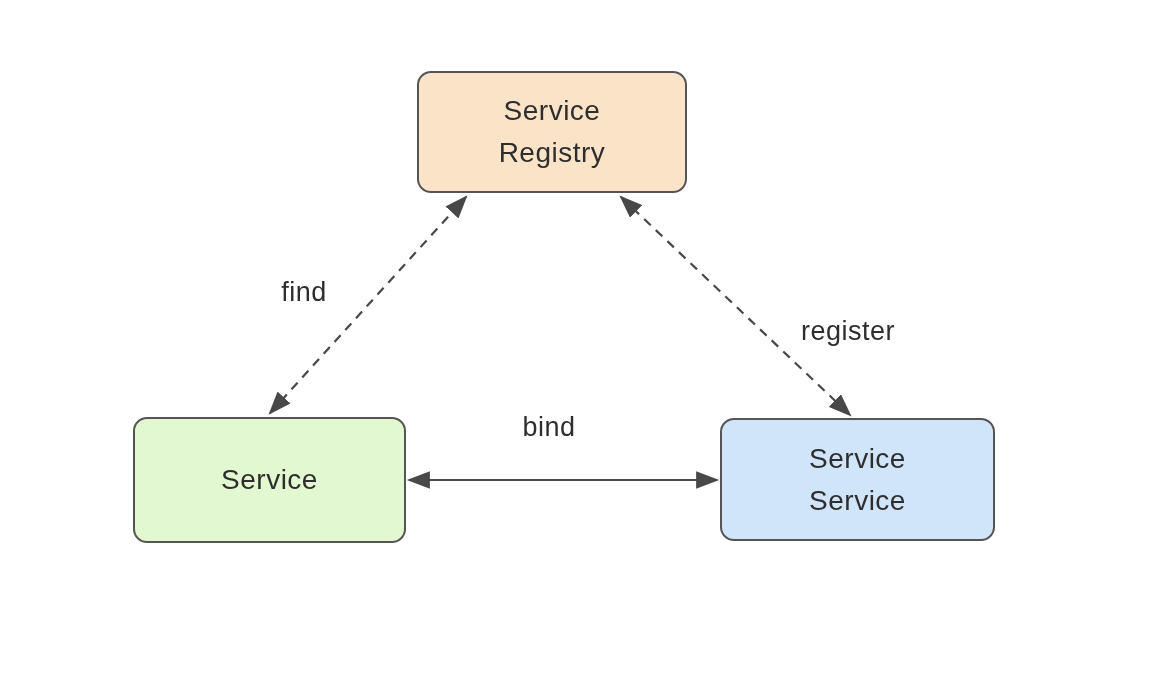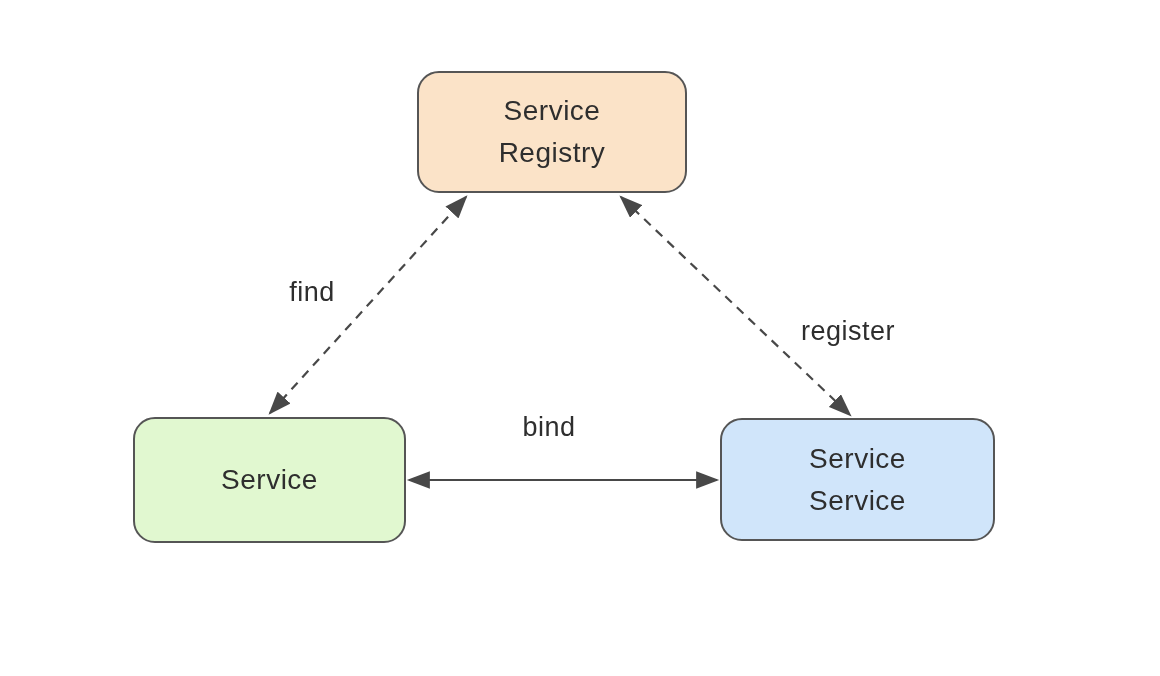--- a/index.html
+++ b/index.html
@@ -26,21 +26,21 @@
     stroke-width: 2.2;
     fill: none;
   }
   .edge-line.dashed {
     stroke-dasharray: 9 7;
   }
   .node {
     position: absolute;
     box-sizing: border-box;
     border: 2.5px solid #555555;
-    border-radius: 22px;
+    border-radius: 14px;
     display: flex;
     flex-direction: column;
     align-items: center;
     justify-content: center;
     text-align: center;
     font-size: 28px;
     line-height: 1.5;
     color: #2e2e2e;
     letter-spacing: 0.5px;
   }
@@ -48,21 +48,21 @@
   .node-requestor { left: 133px; top: 417px; width: 273px; height: 126px; }
   .node-provider  { left: 720px; top: 418px; width: 275px; height: 123px; }
   .edge-label {
     position: absolute;
     transform: translate(-50%, -50%);
     font-size: 27px;
     color: #2e2e2e;
     white-space: nowrap;
     letter-spacing: 0.5px;
   }
-  .label-find     { left: 312px; top: 292px; }
+  .label-find     { left: 304px; top: 292px; }
   .label-register { left: 848px; top: 292px; }
   .label-bind     { left: 549px; top: 427px; }
 </style>
 </head>
 <body>
 
 <div class="canvas">
 
   <svg class="edges-layer" viewBox="0 0 1160 676">
     <defs>

